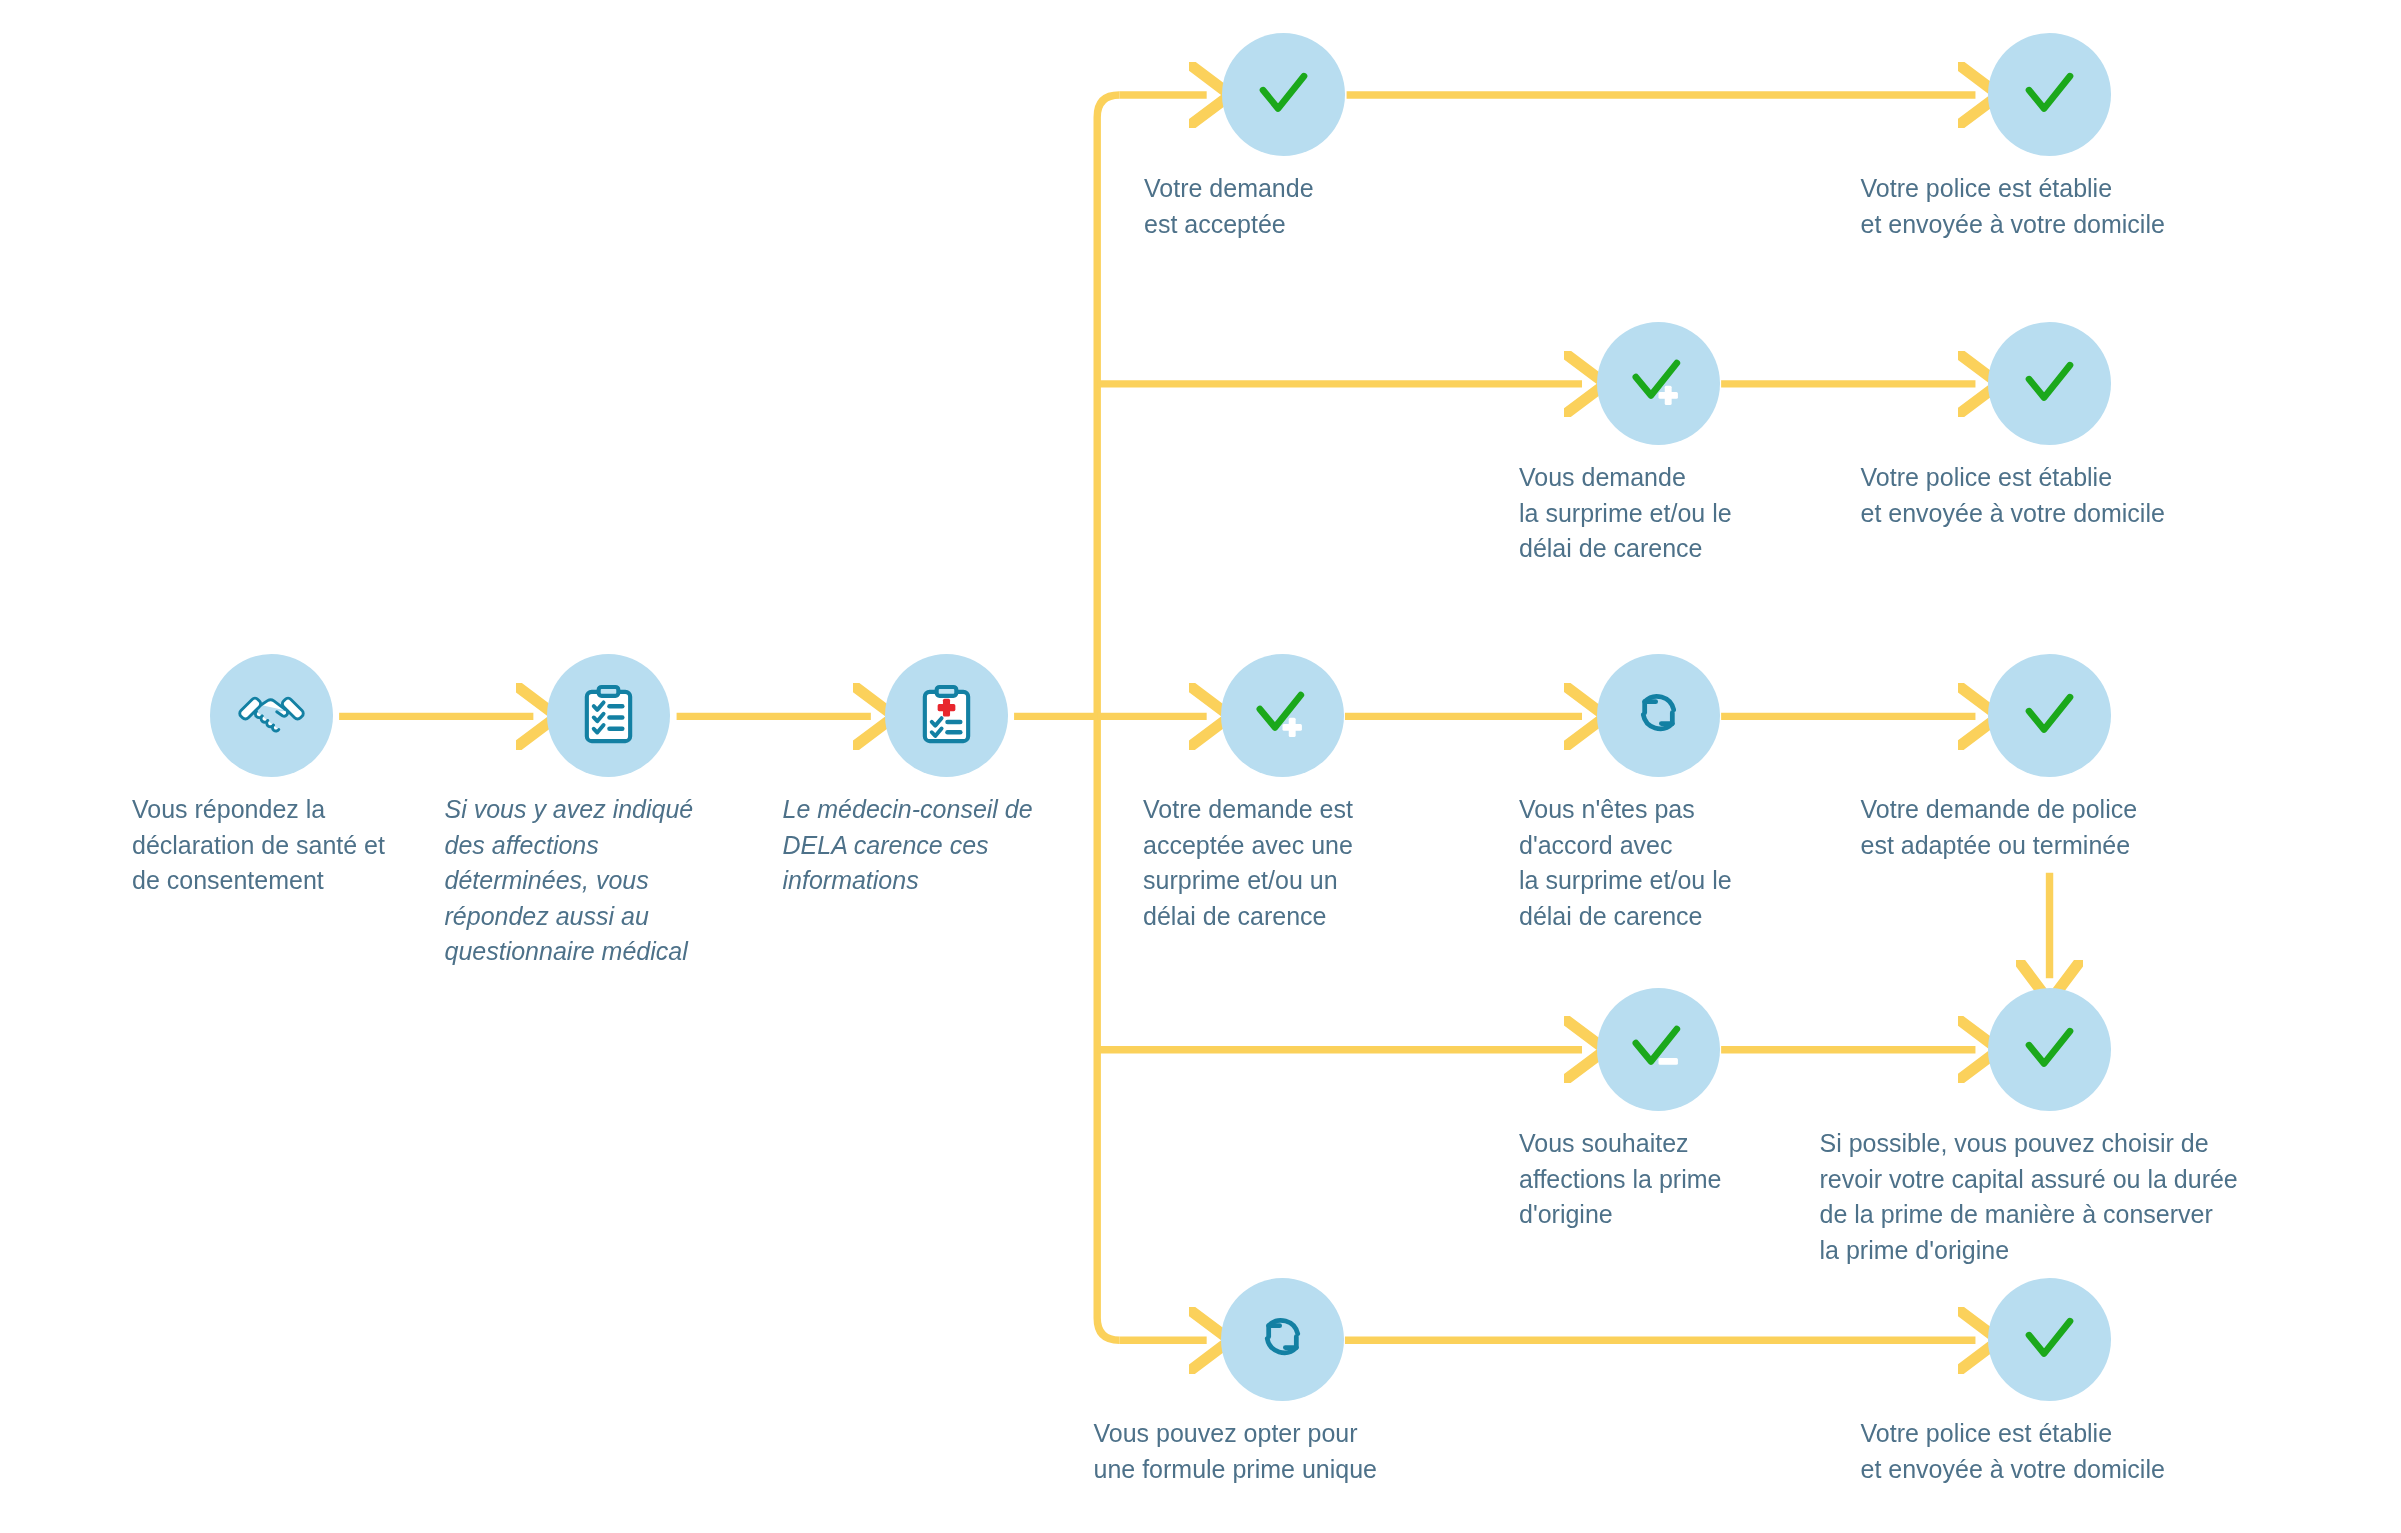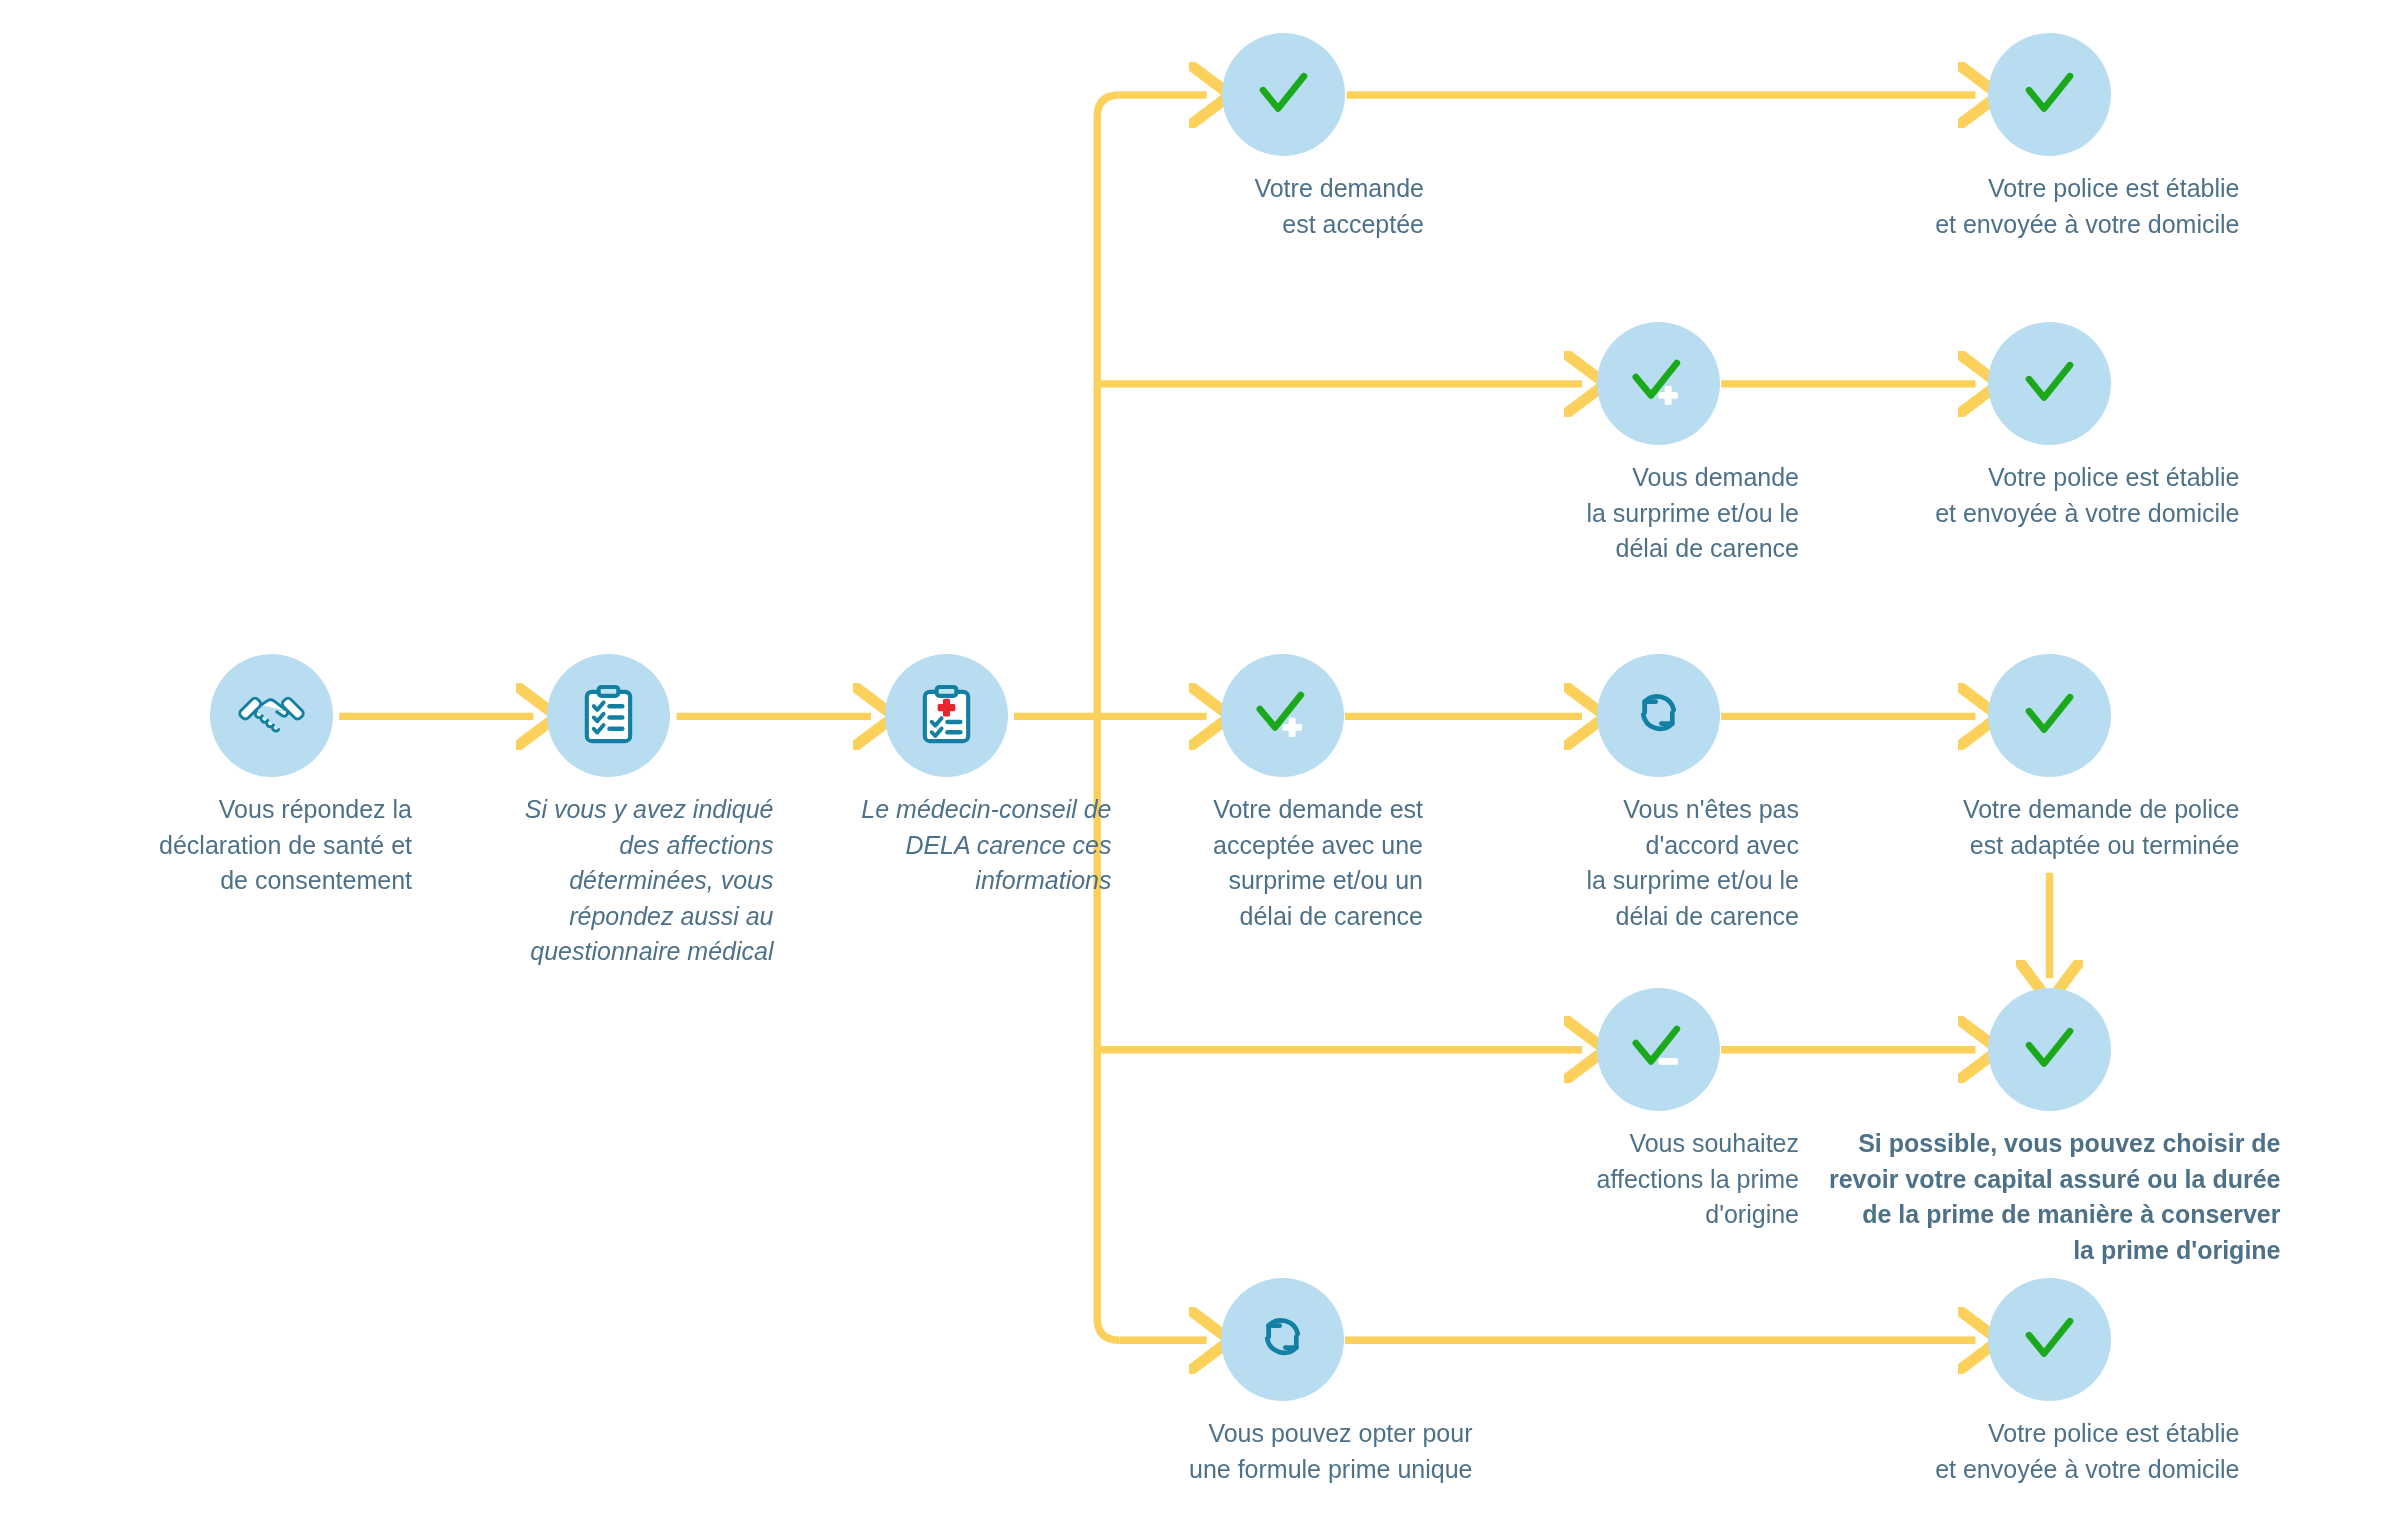--- a/index.html
+++ b/index.html
@@ -38,31 +38,31 @@
     height: 123px;
     border-radius: 50%;
     background: #b8ddf0;
     display: flex;
     align-items: center;
     justify-content: center;
   }
   .caption {
     position: absolute;
     top: 76px;
-    text-align: right;
+    text-align: left;
     color: #4d7189;
     font-size: 25px;
     line-height: 1.42;
     white-space: pre-line;
     transform: translateX(-50%);
   }
   .caption.w340 { width: 280px; }
   .caption.w400 { width: 329px; font-style: italic; }
   .caption.w460 { width: 379px; }
-  .caption.w560 { width: 461px; font-weight: bold; }
+  .caption.w560 { width: 461px; }
   .ic { display: block; }
 </style>
 </head>
 <body>
 
 <div id="canvas">
 
   <svg id="wires" viewBox="0 0 2917 1863" xmlns="http://www.w3.org/2000/svg">
     <defs>
       <marker id="ah" markerWidth="9" markerHeight="9" refX="2.4" refY="4.5" orient="auto" markerUnits="strokeWidth">

